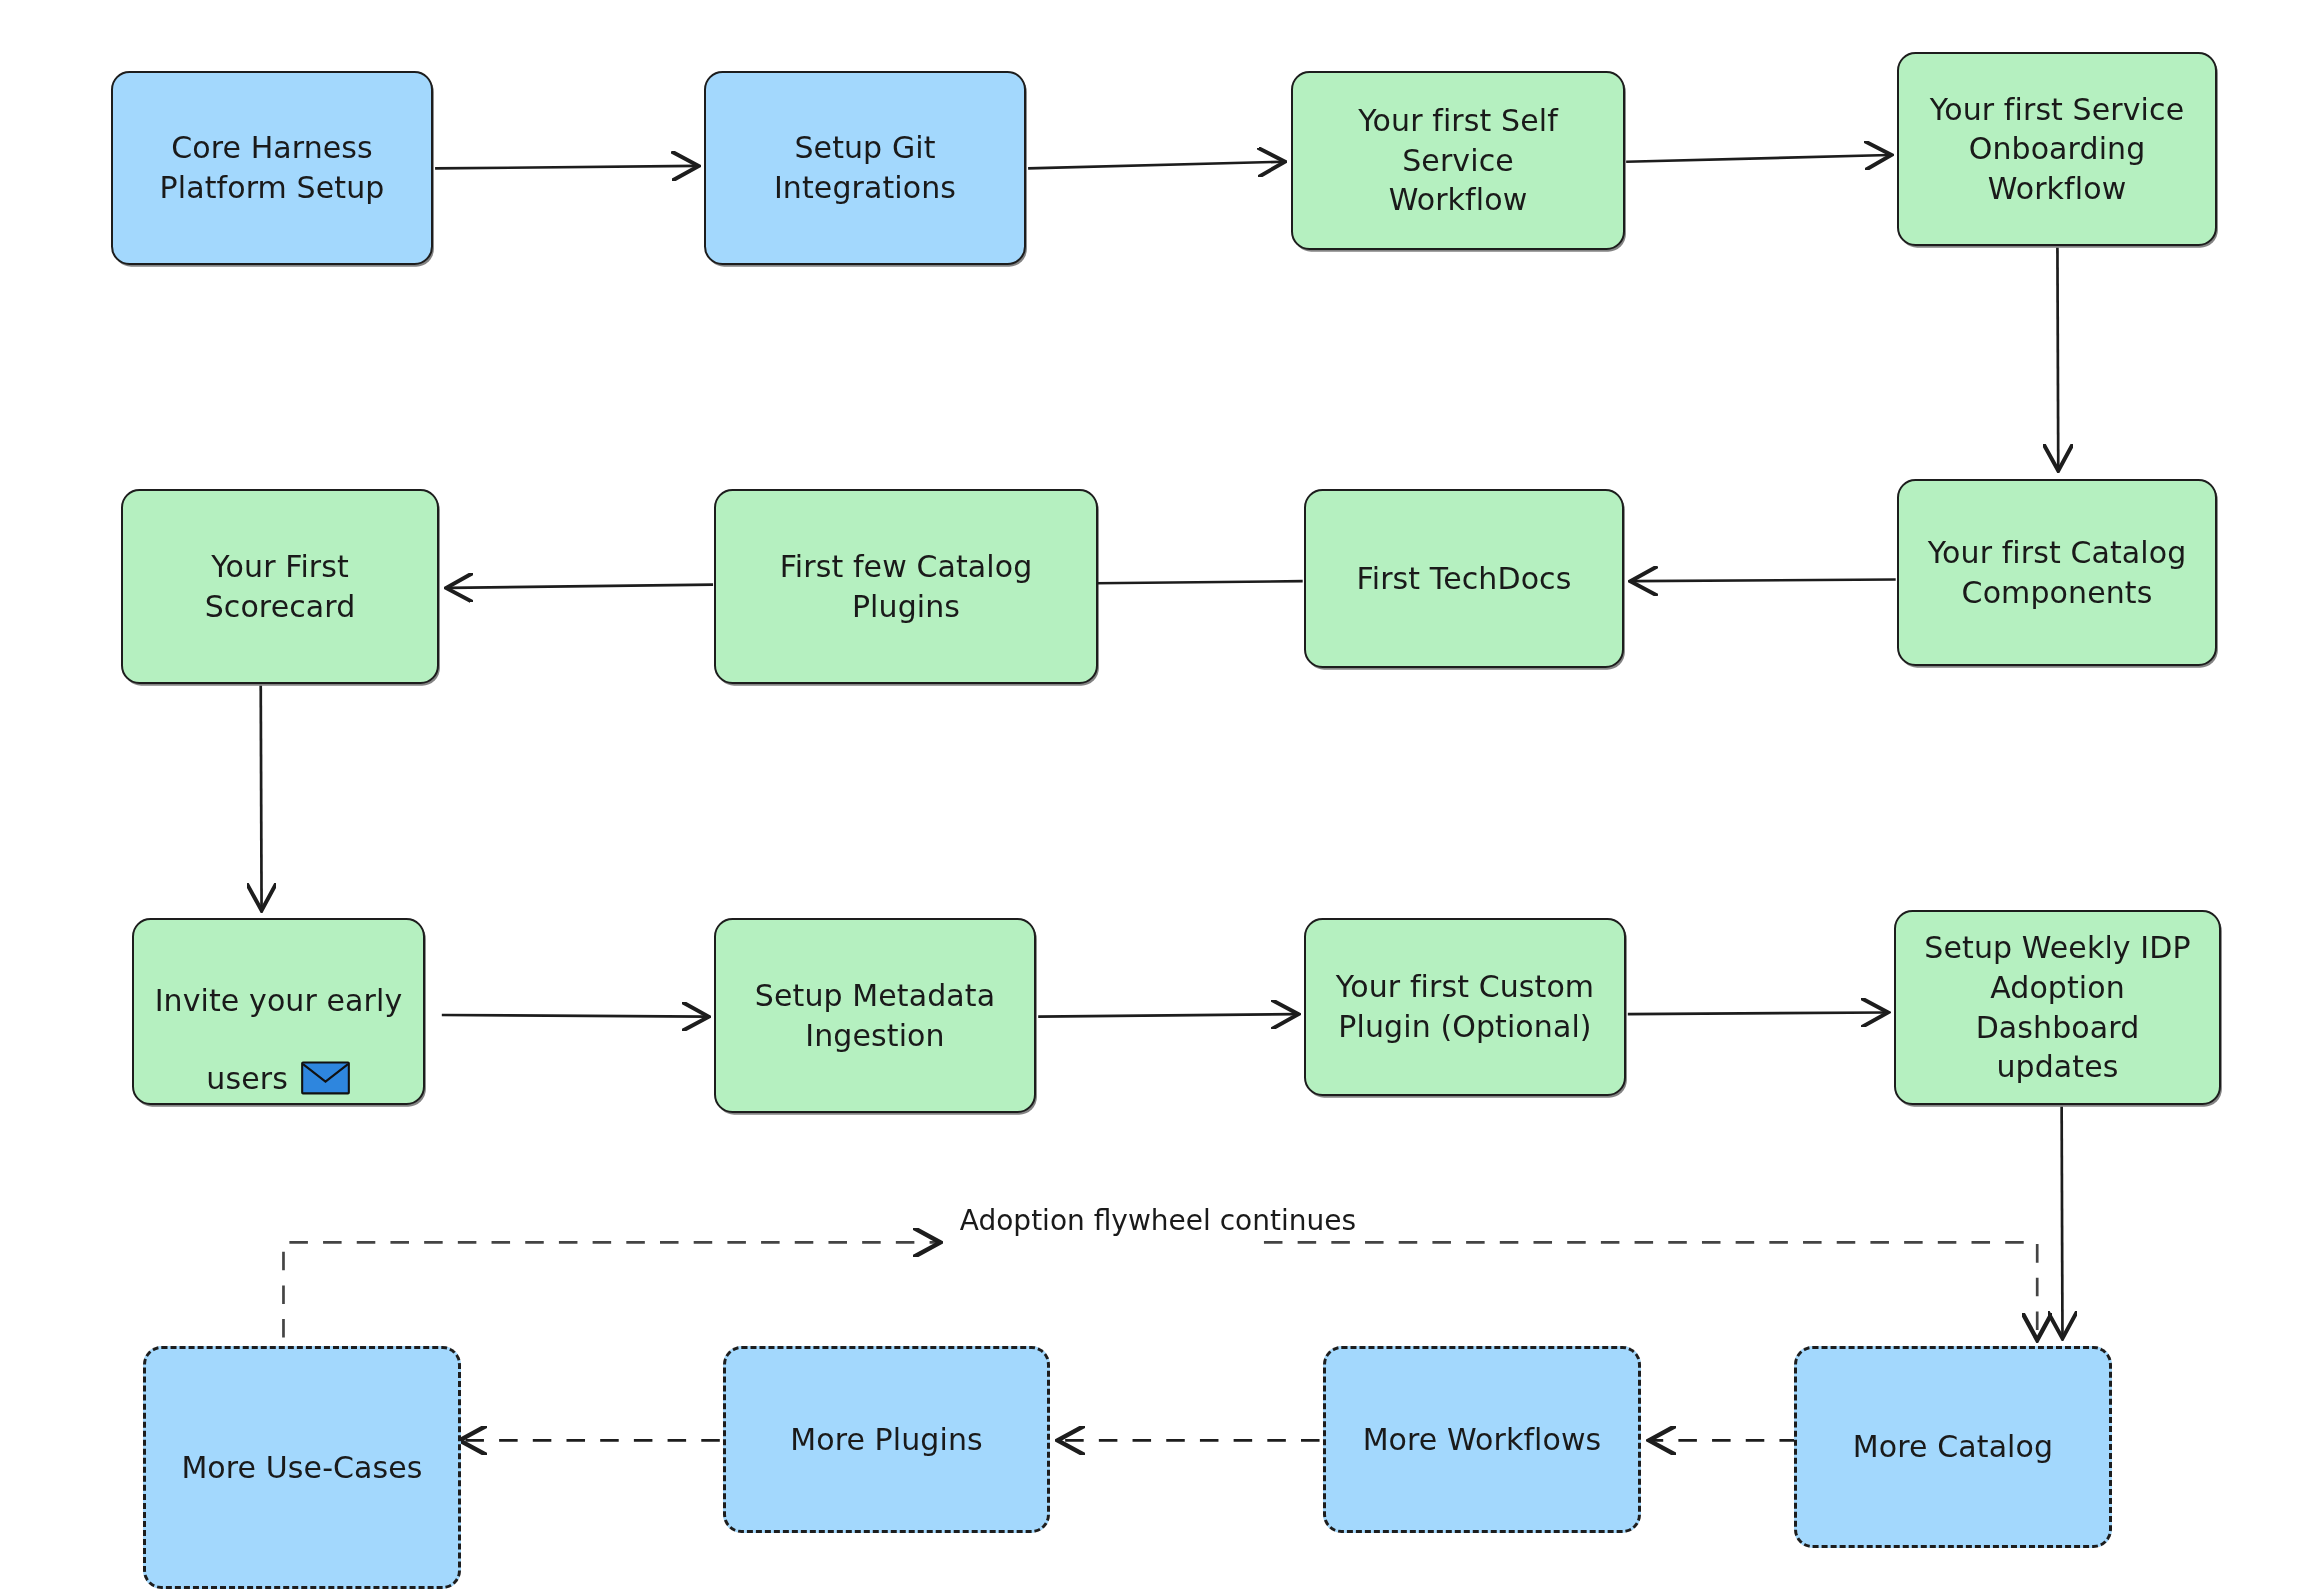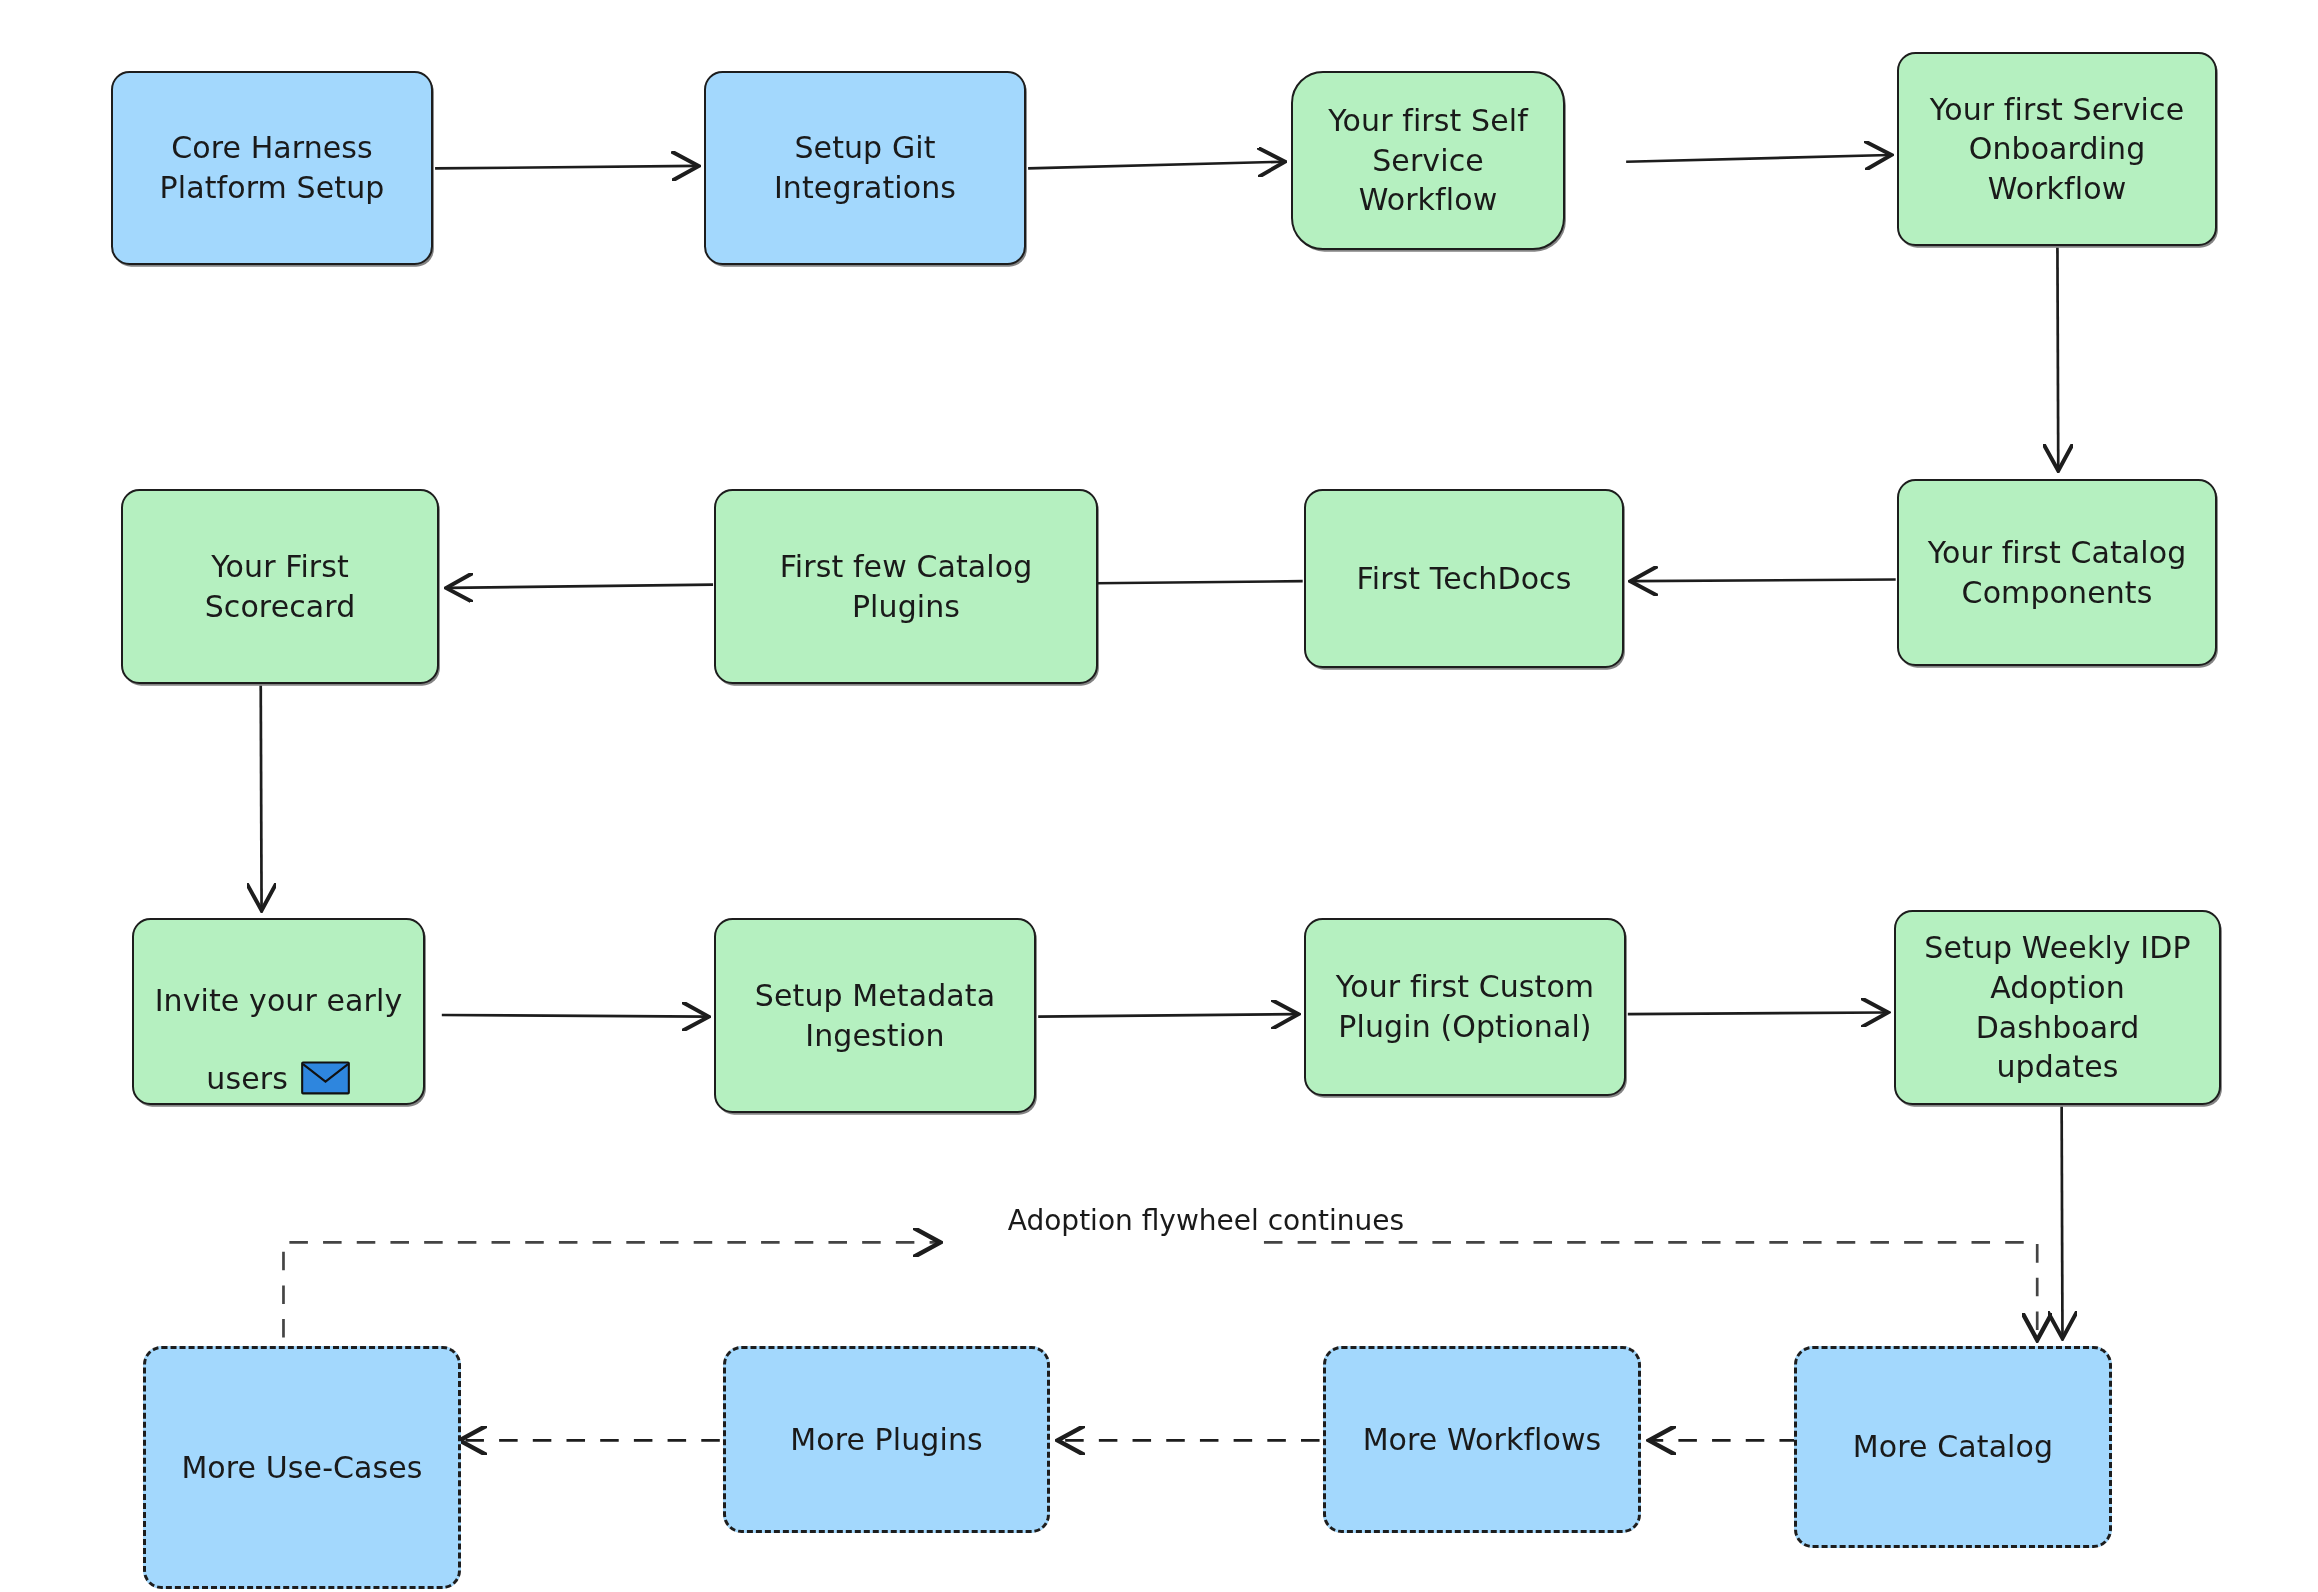--- a/index.html
+++ b/index.html
@@ -148,21 +148,21 @@
   <div class="node blue sketch" style="left:111px; top:71px; width:322px; height:194px;">
     <span class="label">Core Harness
 Platform Setup</span>
   </div>
 
   <div class="node blue sketch" style="left:704px; top:71px; width:322px; height:194px;">
     <span class="label">Setup Git
 Integrations</span>
   </div>
 
-  <div class="node green sketch" style="left:1291px; top:71px; width:274px; height:179px;border-radius:32px;">
+  <div class="node green sketch" style="left:1291px; top:71px; width:334px; height:179px;">
     <span class="label">Your first Self Service
 Workflow</span>
   </div>
 
   <div class="node green sketch" style="left:1897px; top:52px; width:320px; height:194px;">
     <span class="label">Your first Service
 Onboarding
 Workflow</span>
   </div>
 
@@ -221,16 +221,16 @@
   </div>
 
   <div class="node blue dashed" style="left:723px; top:1346px; width:327px; height:187px;">
     <span class="label">More Plugins</span>
   </div>
 
   <div class="node blue dashed" style="left:135px; top:1346px; width:318px; height:243px;margin-left:8px;">
     <span class="label">More Use-Cases</span>
   </div>
 
-  <div class="edge-label" style="left:996px; top:1220px; transform:translateY(-50%);">Adoption flywheel continues</div>
+  <div class="edge-label" style="left:948px; top:1220px; transform:translateY(-50%);">Adoption flywheel continues</div>
 
 </div>
 
 
 </body></html>

